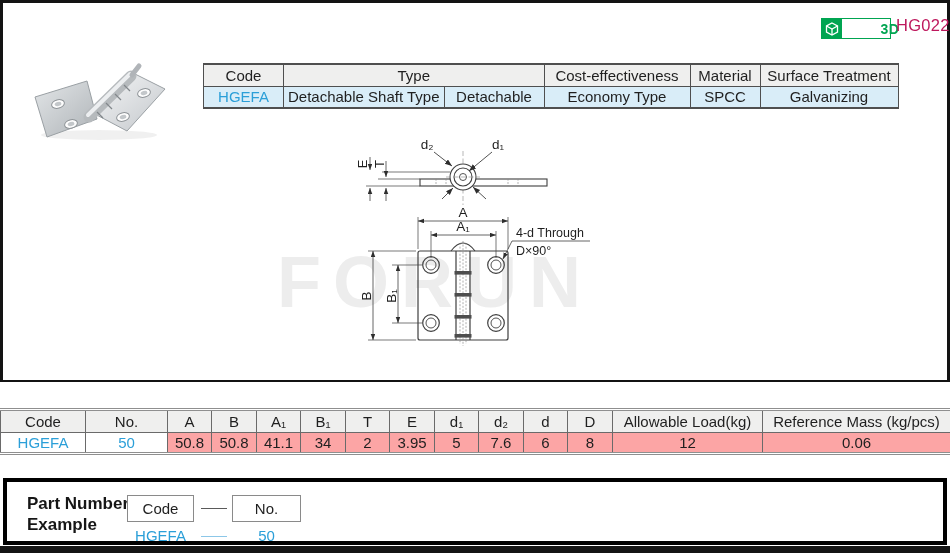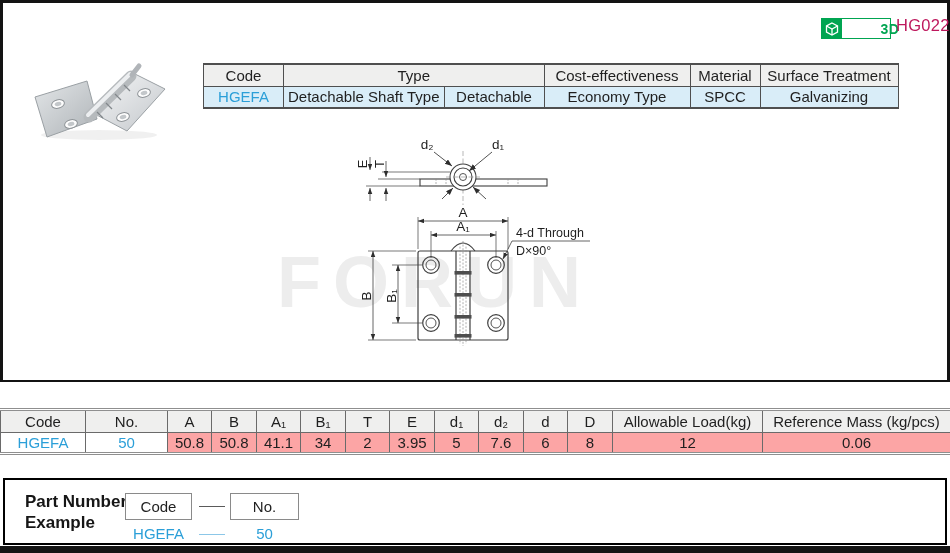--- a/index.html
+++ b/index.html
@@ -39,21 +39,21 @@
   
   .dim-table { position:absolute; left:0; top:408px; width:950px; border-collapse:collapse; table-layout:fixed; }
   .dim-table th, .dim-table td { border:1px solid #6a6a6a; font-weight:normal; font-size:15px;
     color:#1f1f1f; text-align:center; padding:0 2px; white-space:nowrap; overflow:hidden; }
   .dim-table th { background:#efefee; height:23px; border-top:3px double #8f8f8f; }
   .dim-table td { background:#fca5a5; height:21px; border-bottom:3px double #8f8f8f; }
   .dim-table td.link-blue { background:#fff; color:#2b9fd8; }
 
   
   .example-box { position:absolute; left:3px; top:478px; width:944px; height:67px;
-    border:2px solid #000000; background:#fff; }
+    border:4px solid #000000; background:#fff; }
   .example-label { position:absolute; left:20px; top:11px; font-size:17px; font-weight:bold;
     color:#161616; line-height:21px; }
   .pn-box { position:absolute; top:13px; height:27px; border:1.5px solid #8a8a8a;
     display:flex; align-items:center; justify-content:center; font-size:15px; color:#1f1f1f; background:#fff; }
   .pn-box.code { left:120px; width:67px; }
   .pn-box.no { left:225px; width:69px; }
   .pn-dash { position:absolute; top:26px; left:194px; width:26px; border-top:1.5px solid #5a5a5a; }
   .pn-val { position:absolute; top:45px; font-size:15px; color:#2b9fd8; text-align:center; }
   .pn-val.code { left:120px; width:67px; }
   .pn-val.no { left:225px; width:69px; }

